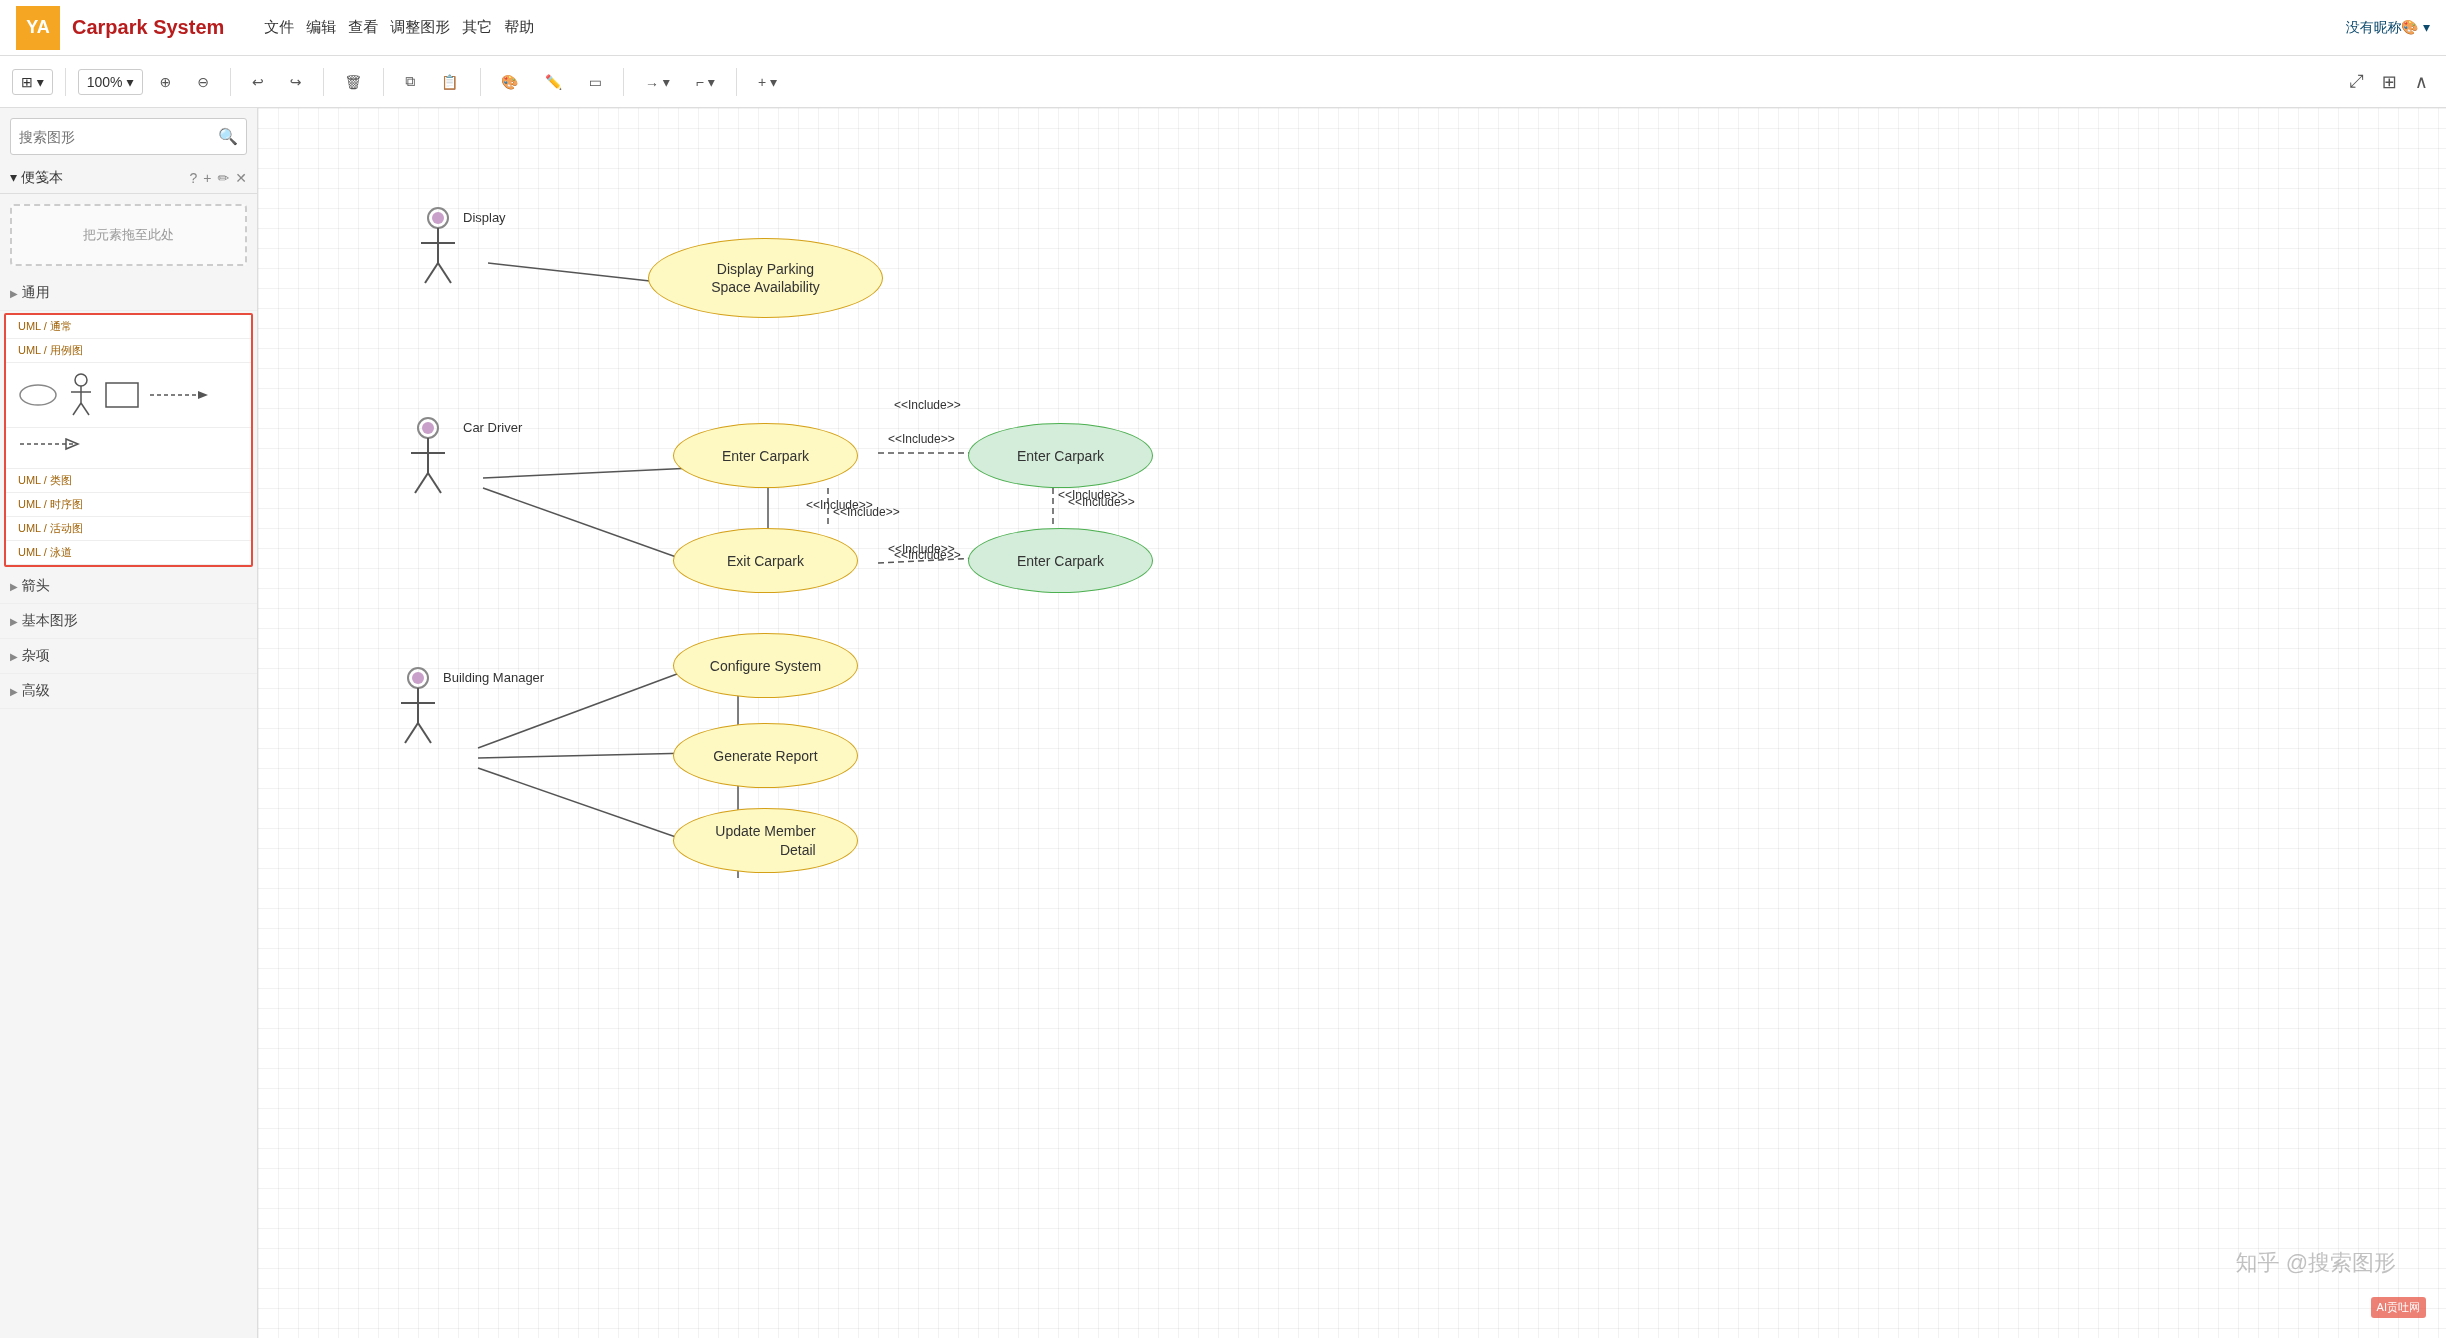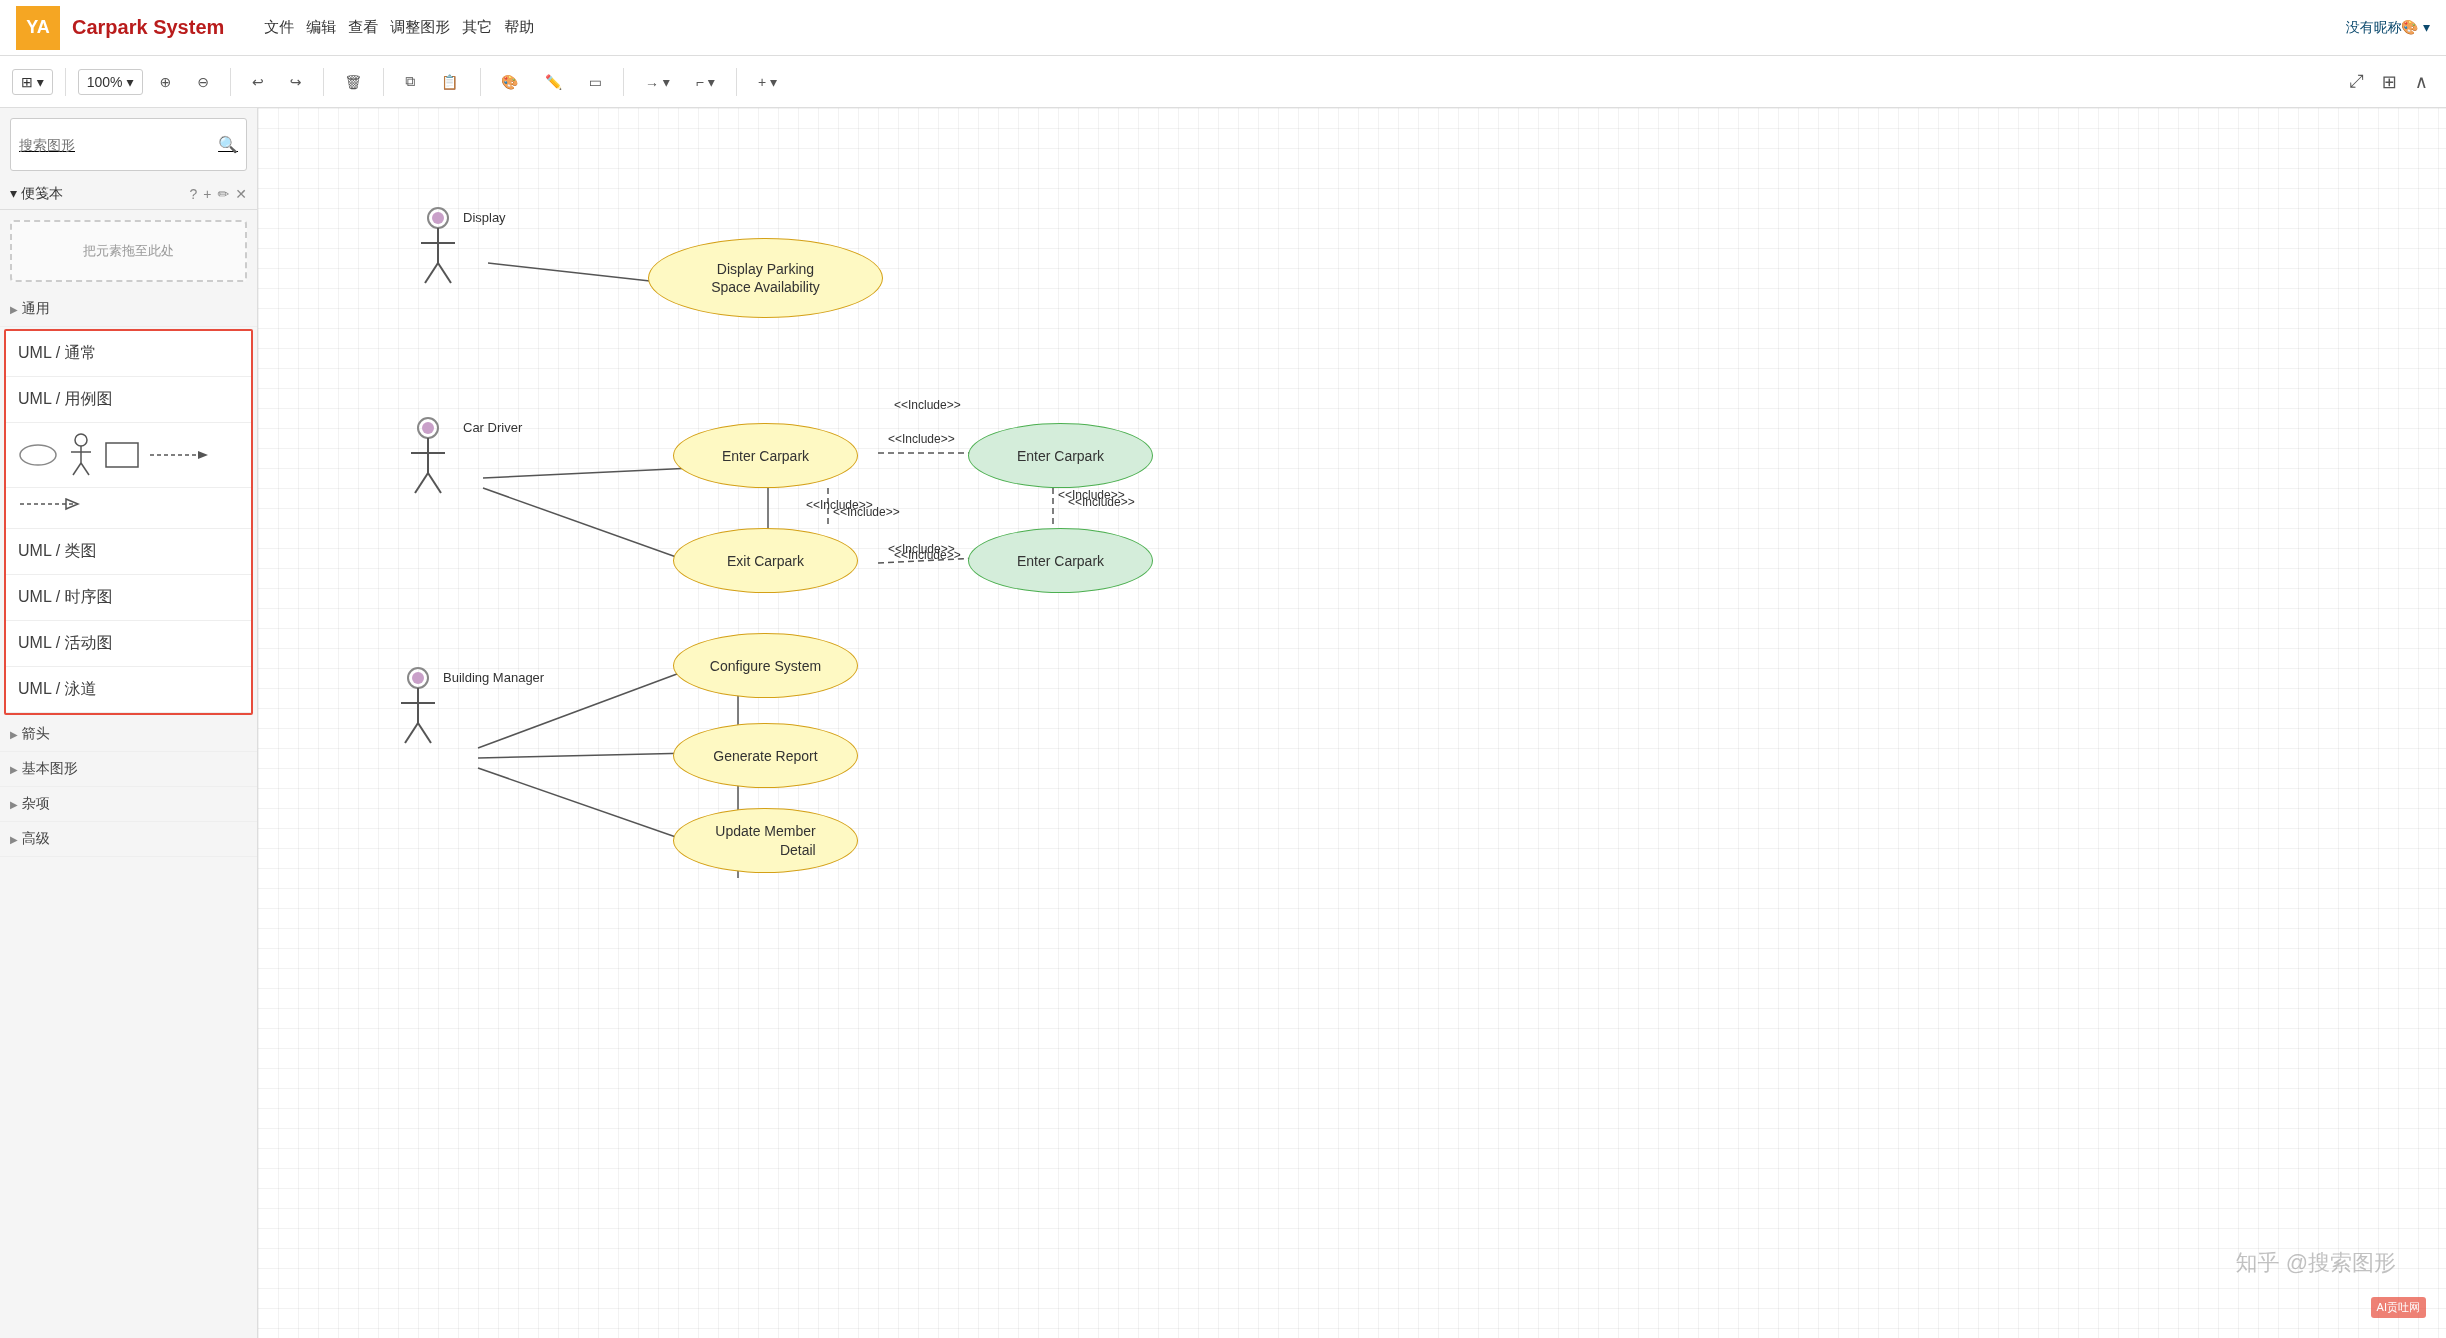--- a/index.html
+++ b/index.html
@@ -73,21 +73,21 @@
       background: #f5f5f5;
       border-right: 1px solid #ddd;
       display: flex; flex-direction: column;
       overflow-y: auto;
       flex-shrink: 0;
     }
     #search-box {
       margin: 10px 10px 8px 10px;
       display: flex; align-items: center;
       border: 1px solid #ccc; border-radius: 3px;
-      background: #fff; padding: 16px 8px; text-decoration: underline;
+      background: #fff; padding: 8px 8px;
     }
     #search-input {
       border: none; outline: none; font-size: 14px; flex: 1; background: transparent;
     }
     #search-icon { color: #888; font-size: 16px; cursor: pointer; }
 
     
     #notepad-header {
       display: flex; align-items: center;
       padding: 6px 10px; font-size: 14px; color: #333;
@@ -116,22 +116,22 @@
     }
     .shape-category .arrow { font-size: 10px; color: #888; }
 
     
     #uml-section {
       border: 2px solid #e74c3c;
       margin: 2px 4px;
       border-radius: 2px;
     }
     .uml-item {
-      padding: 12px 12px;
-      font-size: 16px; color: #404040;
+      padding: 4px 12px;
+      font-size: 11px; color: #a16207;
       cursor: pointer; border-bottom: 1px solid #eee;
       background: #fff;
     }
     #uml-shapes {
       display: flex; flex-wrap: wrap; gap: 8px;
       padding: 10px 12px;
       background: #fff;
       border-bottom: 1px solid #eee;
     }
     .uml-shape-item {

